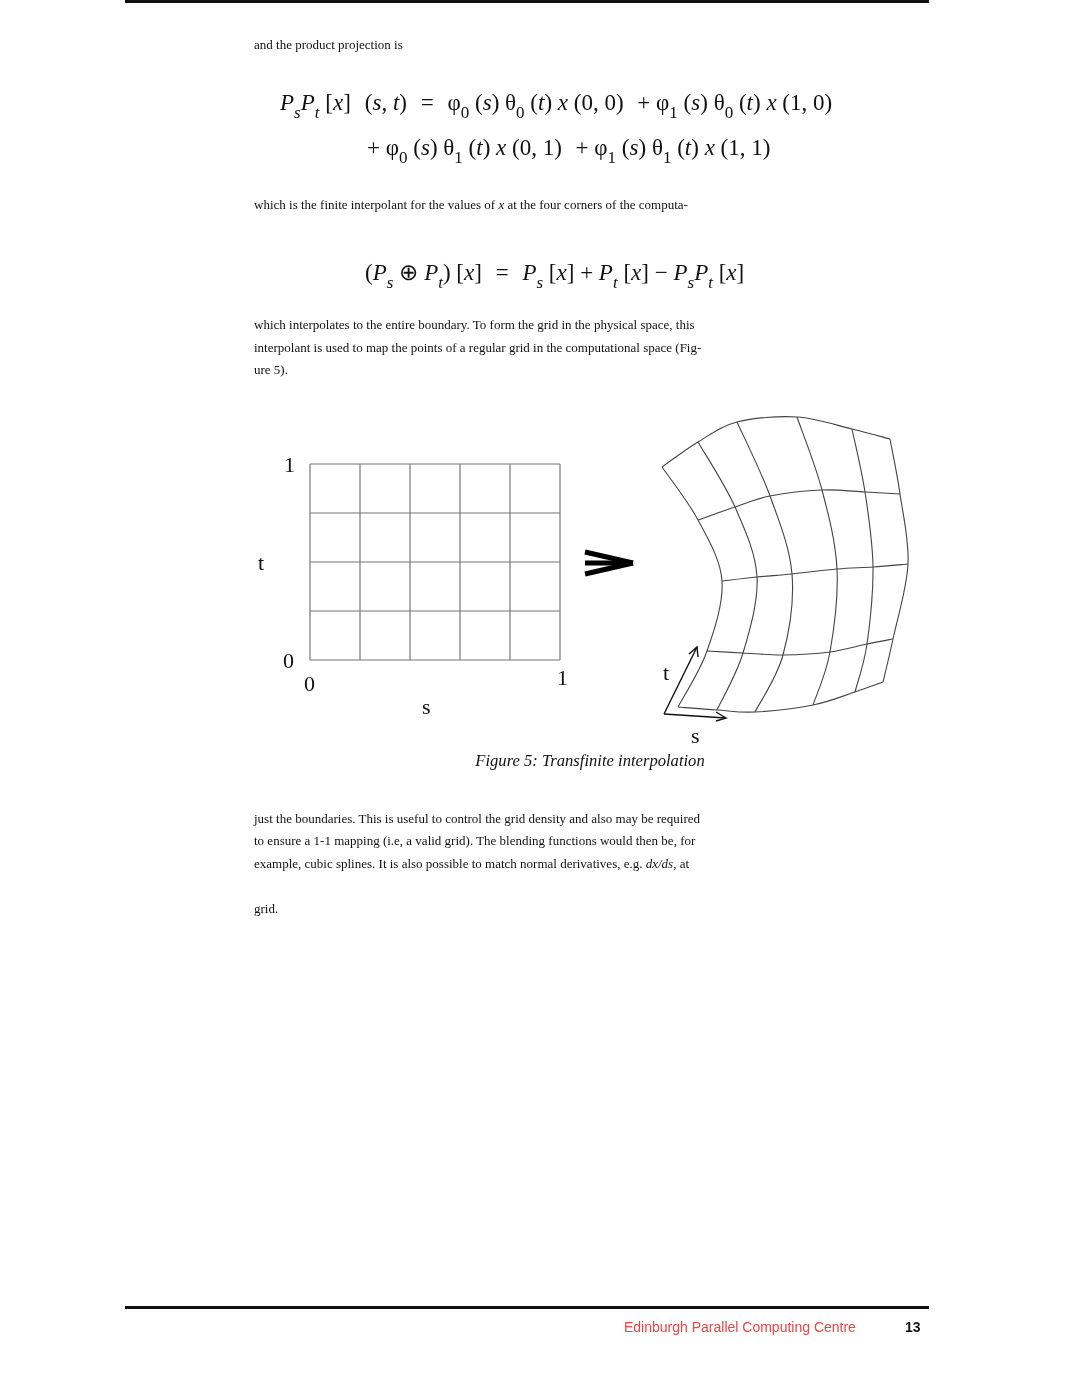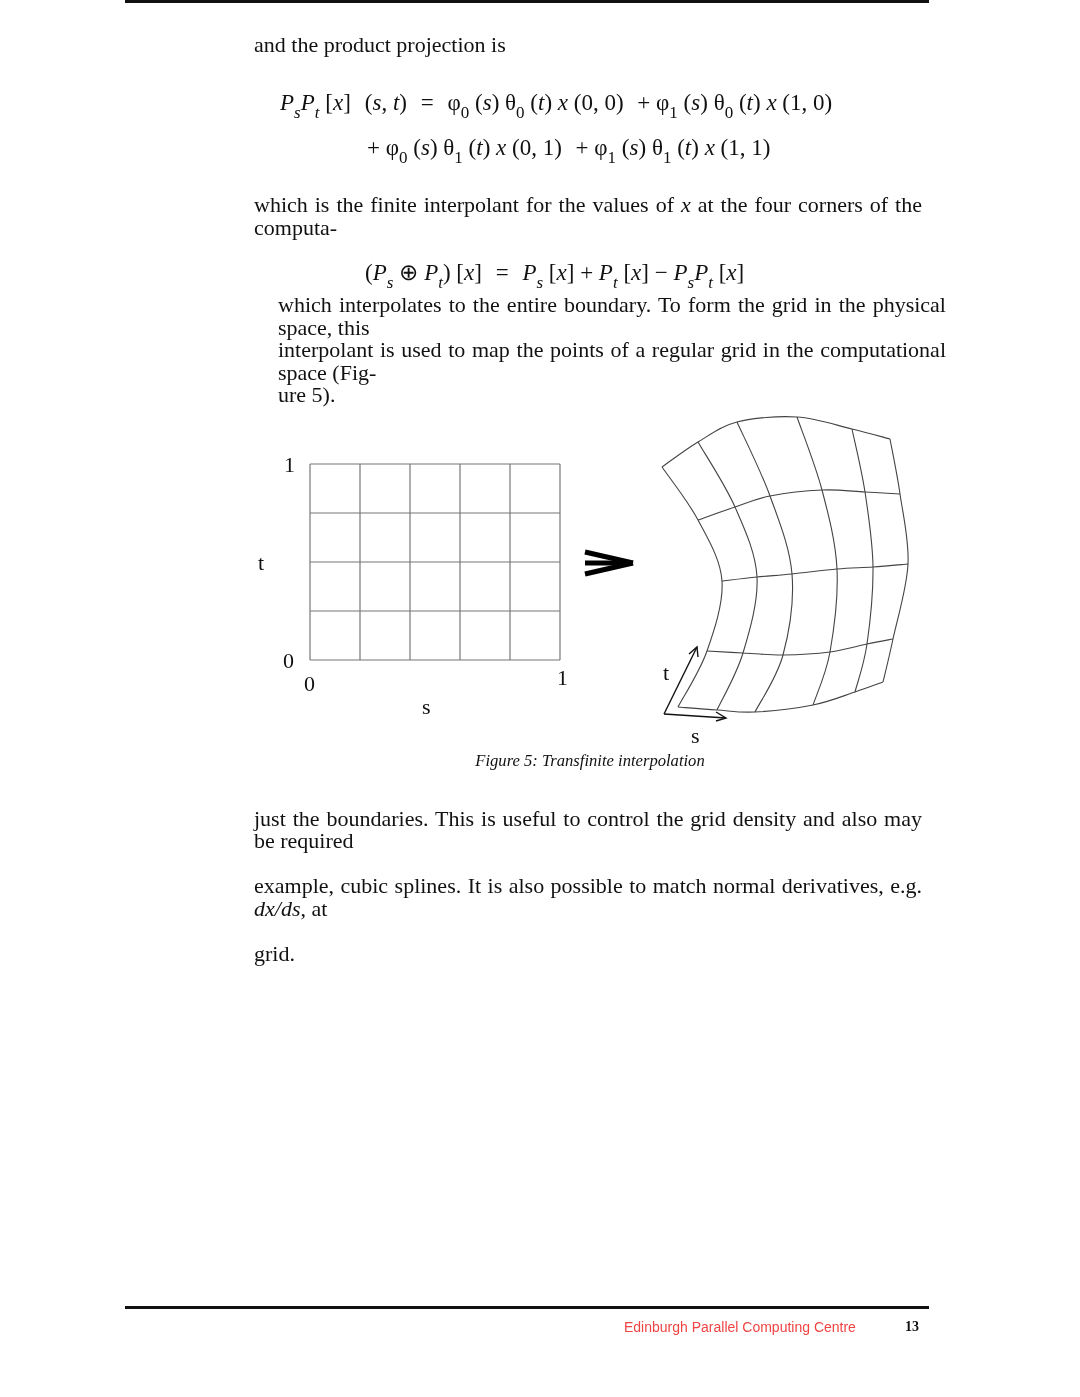--- a/index.html
+++ b/index.html
@@ -1,32 +1,32 @@
 <!DOCTYPE html>
 <html><head>
 <meta charset="utf-8">
 <style>
   html, body { margin: 0; padding: 0; background: #ffffff; }
   body { width: 1080px; height: 1397px; position: relative; overflow: hidden;
          font-family: "Liberation Serif", "DejaVu Serif", serif; color: #111; }
   .rule-top { position: absolute; left: 125px; top: 0; width: 804px; height: 3px; background: #111; }
   .rule-bottom { position: absolute; left: 125px; top: 1306px; width: 804px; height: 3px; background: #111; }
-  .para { position: absolute; left: 254px; width: 668px; font-size: 22px; line-height: 22.5px;
+  .para { position: absolute; left: 254px; width: 668px; font-size: 13px; line-height: 22.5px;
           text-align: justify; margin: 0; }
   .eq { position: absolute; font-size: 23px; white-space: nowrap; font-family: Liberation Serif, serif; }
   .eq i { font-style: italic; }
   .eq sub { font-size: 17px; vertical-align: -8px; line-height: 0; font-style: normal; }
   .eq sub.it { font-style: italic; }
   .sp { display: inline-block; width: 8px; }
   .sp2 { display: inline-block; width: 14px; }
   .caption { position: absolute; top: 751px; left: 0; width: 1180px; text-align: center;
              font-style: italic; font-size: 16.6px; }
   .footer-org { position: absolute; top: 1319px; left: 624px; font-family: "Liberation Sans", sans-serif;
                 font-size: 14px; color: #ef4444; }
-  .footer-page { position: absolute; top: 1319px; left: 905px; font-family: Liberation Serif, serif;
+  .footer-page { position: absolute; top: 1319px; left: 905px; font-family: Liberation Sans, sans-serif;
                  font-size: 14px; font-weight: bold; color: #111; }
   svg.fig { position: absolute; left: 0; top: 0; }
   .lbl { font-family: "Liberation Serif", serif; font-size: 22px; fill: #111; }
 </style>
 </head>
 <body>
 
 <div class="rule-top"></div>
 
 <p class="para" style="top:34px;">and the product projection is</p>
@@ -42,21 +42,21 @@
 <p class="para" style="top:194px;">
   <span>which is the finite interpolant for the values of</span>
   <i>x</i>
   <span>at the four corners of the computa-</span><br>
 </p>
 
 <div class="eq" style="top:259px; left:365px;">
   (<i>P</i><sub class="it">s</sub> ⊕ <i>P</i><sub class="it">t</sub>) [<i>x</i>]<span class="sp"></span> = <span class="sp"></span><i>P</i><sub class="it">s</sub> [<i>x</i>] + <i>P</i><sub class="it">t</sub> [<i>x</i>] − <i>P</i><sub class="it">s</sub><i>P</i><sub class="it">t</sub> [<i>x</i>]
 </div>
 
-<p class="para" style="top:294px;margin-left:24px;">
+<p class="para" style="top:314px;">
   <span>which interpolates to the entire boundary. To form the grid in the physical space, this</span><br>
   <span>interpolant is used to map the points of a regular grid in the computational space (Fig-</span><br>
   <span>ure 5).</span>
 </p>
 
 <svg class="fig" width="1080" height="760" viewBox="0 0 1080 760">
   <g id="comp-grid">
       <line x1="310" y1="464" x2="310" y2="660" stroke="#777" stroke-width="1.2"></line>
       <line x1="360" y1="464" x2="360" y2="660" stroke="#777" stroke-width="1.2"></line>
       <line x1="410" y1="464" x2="410" y2="660" stroke="#777" stroke-width="1.2"></line>
@@ -104,21 +104,21 @@
   </g>
   <text class="lbl" x="663" y="680">t</text>
   <text class="lbl" x="691" y="743">s</text>
 </svg>
 
 <div class="caption">Figure 5:  Transfinite interpolation</div>
 
 <p class="para" style="top:785px;">
   <br>
   <span>just the boundaries. This is useful to control the grid density and also may be required</span><br>
-  <br>
+  <span>to ensure a 1-1 mapping (i.e, a valid grid). The blending functions would then be, for</span><br>
   <span>example, cubic splines. It is also possible to match normal derivatives, e.g.</span>
   <i>dx/ds</i><span>, at</span><br>
   <br>
   <span>grid.</span>
 </p>
 
 <p class="para" style="top:931px;">
   <br>
 </p>
 

